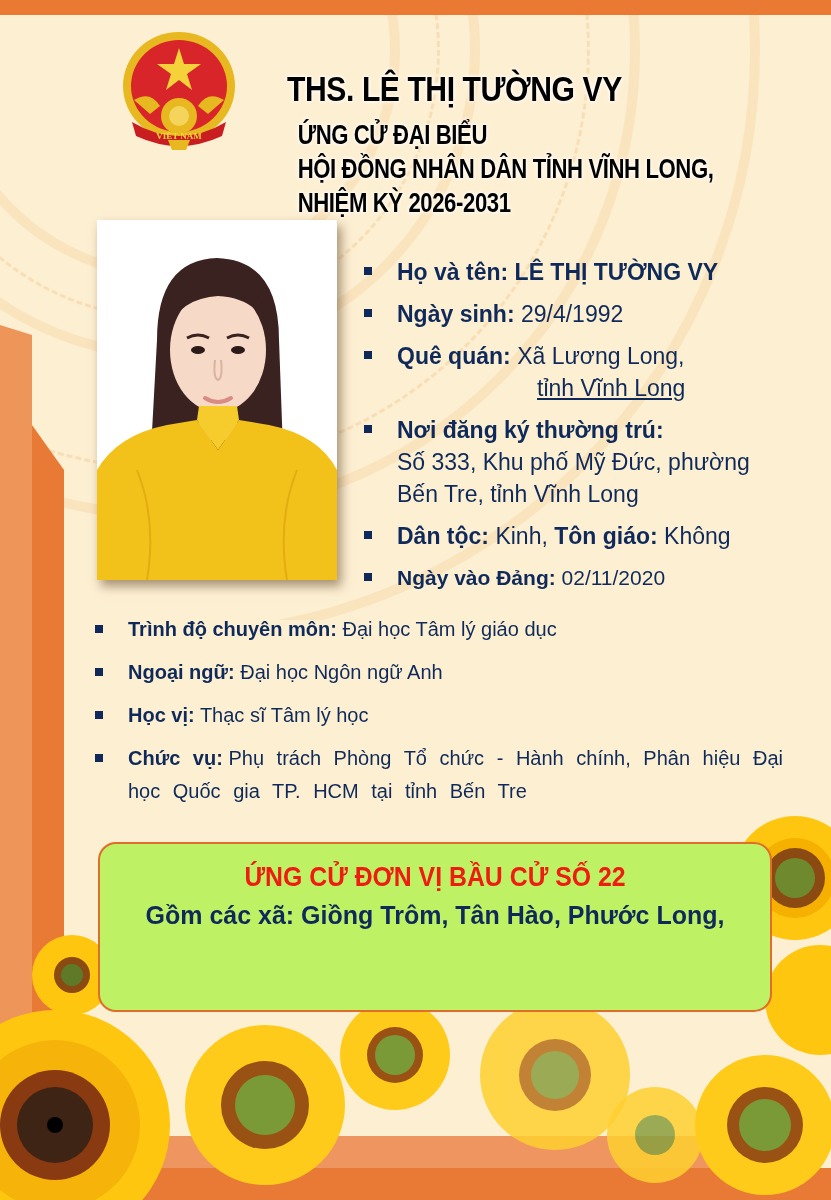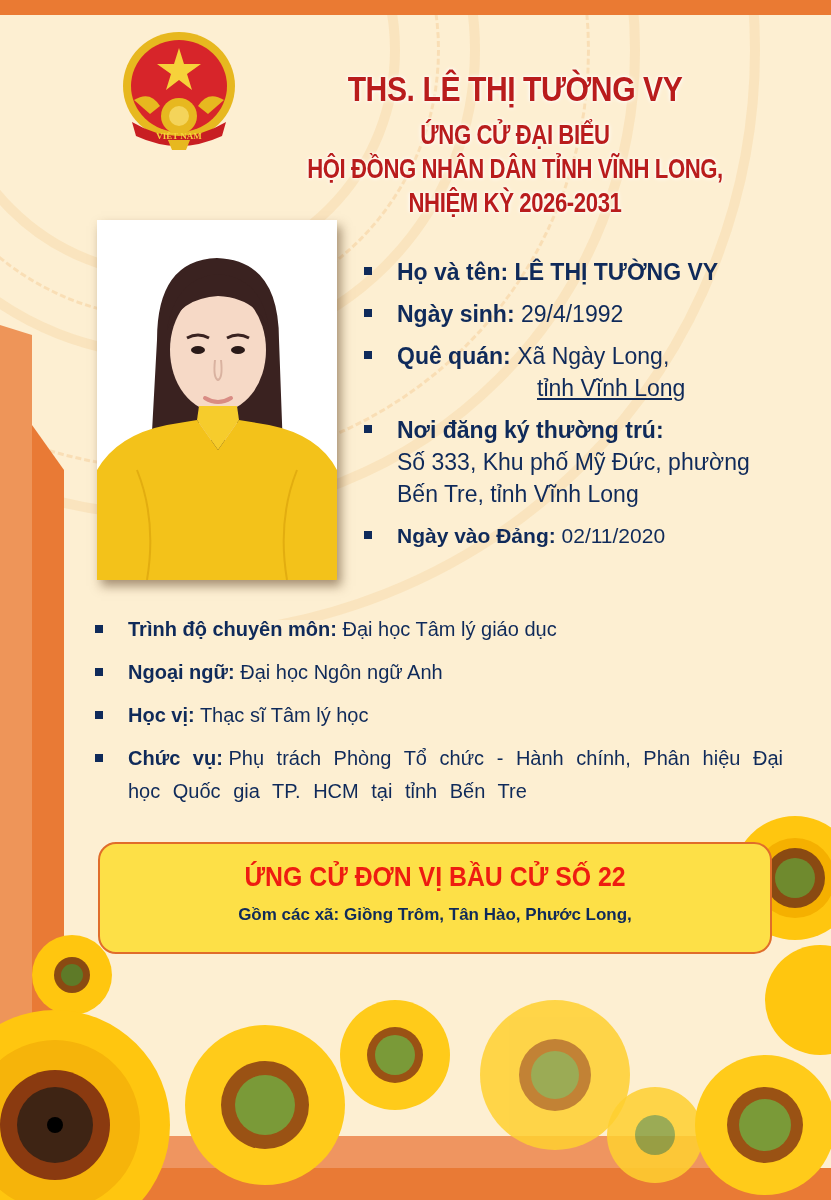--- a/index.html
+++ b/index.html
@@ -47,21 +47,21 @@
   }
 
   
   .emblem {
     position: absolute; left: 120px; top: 30px; width: 118px; height: 122px; text-align: center;
   }
 
   
   .header {
     position: absolute; left: 250px; top: 68px; width: 530px;
-    text-align: center; color: #b91c1c;
+    color: #000000;
     font-weight: bold; letter-spacing: -0.5px;
     text-shadow: 0 0 6px #fff, 0 0 3px #fff;
     font-family: "Liberation Sans", sans-serif;
   }
   .header .name { font-size: 35px; line-height: 42px; transform: scaleX(0.86); transform-origin: center; }
   .header .sub { font-size: 27px; line-height: 34px; transform: scaleX(0.82); transform-origin: center; }
 
   
   .photo {
     position: absolute; left: 97px; top: 220px; width: 240px; height: 360px;
@@ -89,32 +89,32 @@
     position: absolute; left: 95px; top: 613px; width: 688px;
     list-style: none; font-size: 20px; line-height: 33px;
   }
   .detail-list li { position: relative; padding-left: 33px; margin-bottom: 10px; }
   .detail-list .bullet { top: 12px; left: 0; }
   .detail-list li.justify { text-align: justify; text-align-last: left; }
   .sp { word-spacing: 7px; }
 
   
   .unit-box {
-    position: absolute; left: 98px; top: 842px; width: 674px; height: 112px;
-    background: #fde047;
+    position: absolute; left: 98px; top: 842px; width: 674px; height: 170px;
+    background: #bef264;
     border: 2px solid #e06d2a;
     border-radius: 18px;
     text-align: center;
   }
   .unit-title {
     margin-top: 16px; color: #ee1c11; font-weight: bold; font-size: 27px;
     line-height: 34px; transform: scaleX(0.92);
   }
   .unit-desc {
-    margin-top: 4px; color: #0f2a5a; font-weight: bold; font-size: 17px; line-height: 34px;
+    margin-top: 4px; color: #0f2a5a; font-weight: bold; font-size: 25px; line-height: 34px;
   }
 
   
   .flowers { position: absolute; left: 0; top: 0; width: 831px; height: 1200px; pointer-events: none; }
 </style>
 </head>
 <body>
 
 <div class="bg-pattern">
   <div class="ring" style="left:-140px;top:-260px;width:620px;height:620px;"></div>
@@ -187,28 +187,35 @@
     <span class="lbl">LÊ THỊ TƯỜNG VY</span>
   </li>
   <li>
     <span class="bullet"></span>
     <span class="lbl">Ngày sinh:</span>
     <span>29/4/1992</span>
   </li>
   <li>
     <span class="bullet"></span>
     <span class="lbl">Quê quán:</span>
-    <span>Xã Ngày Long,</span>
+    <span>Xã Lương Long,</span>
     <span class="indent" style="padding-left:140px">tỉnh Vĩnh Long</span>
   </li>
   <li>
     <span class="bullet"></span>
     <span class="lbl">Nơi đăng ký thường trú:</span><br>
     <span>Số 333, Khu phố Mỹ Đức, phường</span><br>
     <span>Bến Tre, tỉnh Vĩnh Long</span>
+  </li>
+  <li>
+    <span class="bullet"></span>
+    <span class="lbl">Dân tộc:</span>
+    <span>Kinh,</span>
+    <span class="lbl">Tôn giáo:</span>
+    <span>Không</span>
   </li>
   <li style="font-size:21px">
     <span class="bullet"></span>
     <span class="lbl">Ngày vào Đảng:</span>
     <span>02/11/2020</span>
   </li>
 </ul>
 
 <ul class="detail-list">
   <li>

